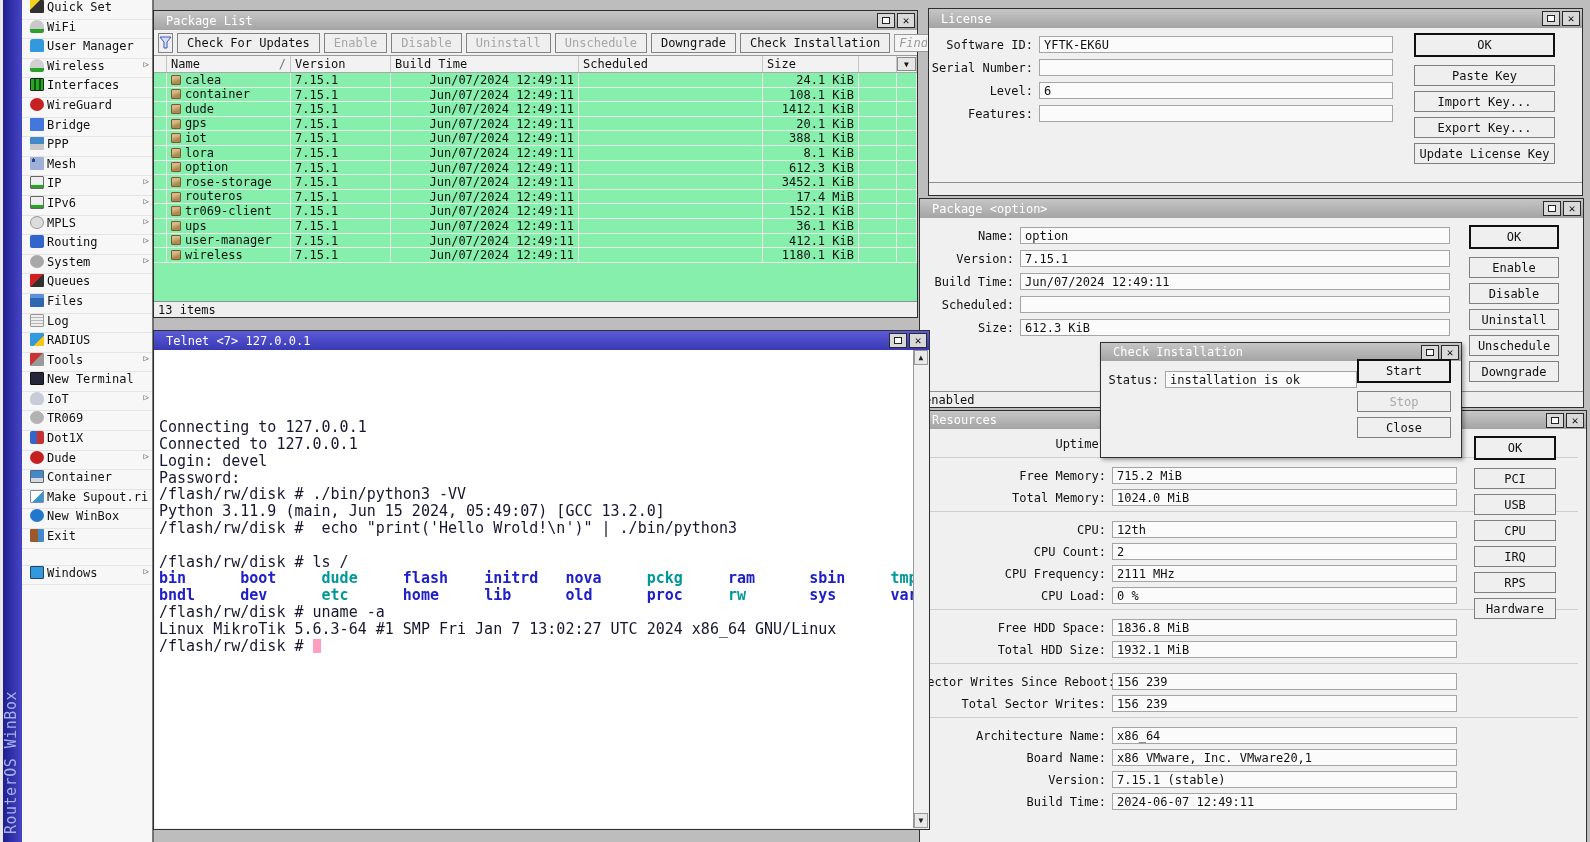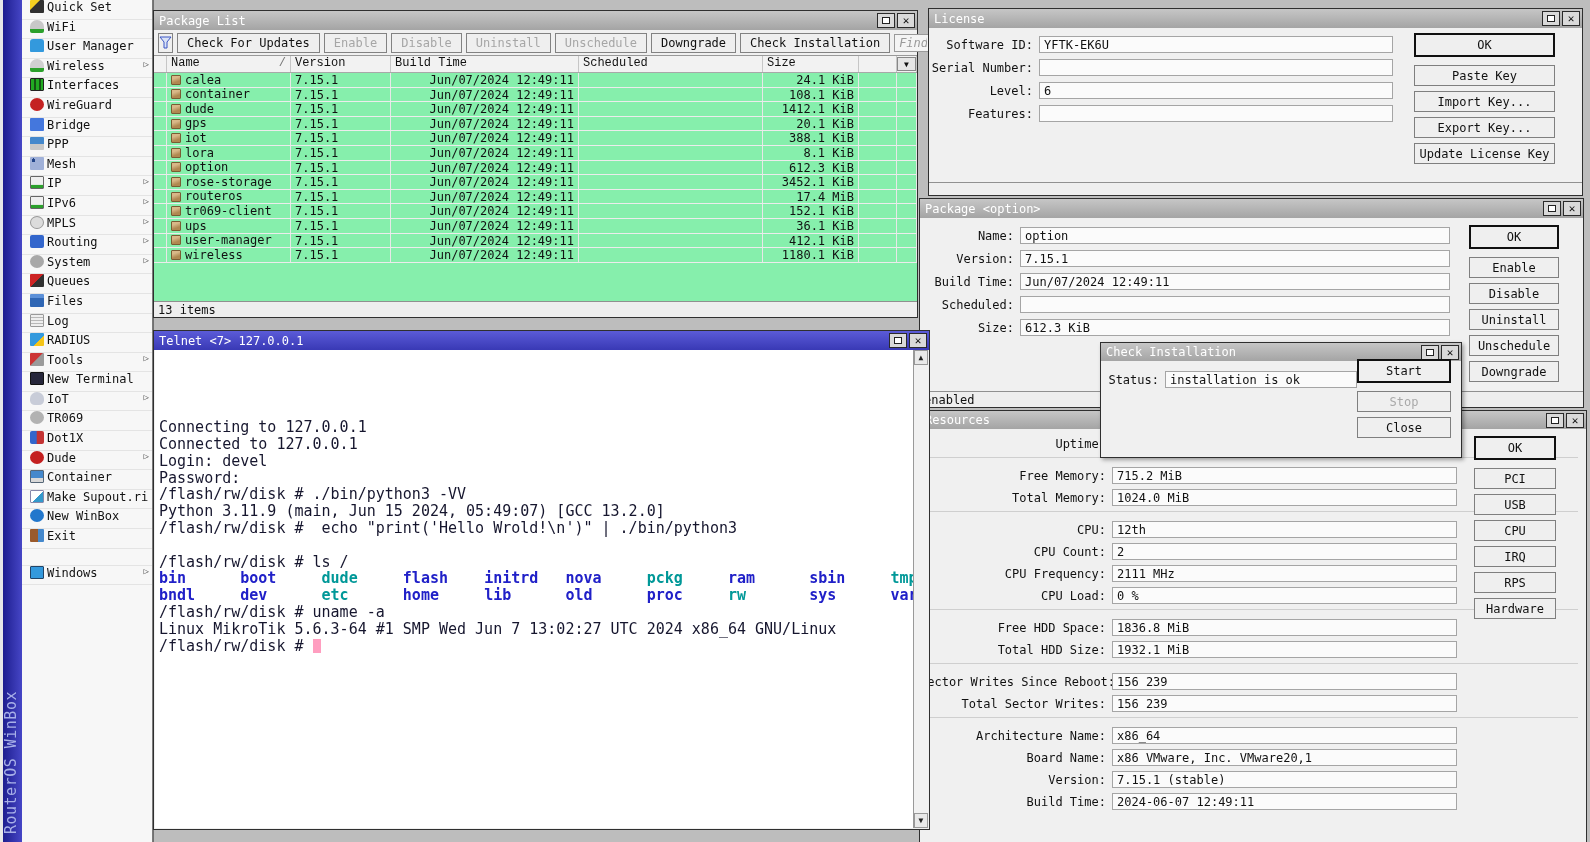--- a/index.html
+++ b/index.html
@@ -52,21 +52,21 @@
   .winbox-icon{background:#2277cc;border-radius:50%;}
   .exit-icon{background:linear-gradient(90deg,#9a5a2c 60%,#4488cc 60%);}
   .windows-icon{background:#3399dd;border:1px solid #246;}
 
   
   .mdi { position:absolute; left:153px; top:0; width:1437px; height:842px;
     background:#bdbdbd; border-left:1px solid #6f6f6f; }
 
   
   .win { position:absolute; background:#f0f0f0; border:1px solid #2f2f2f; }
-  .titlebar { height:19px; display:flex; align-items:center; padding-left:5px;
+  .titlebar { height:19px; display:flex; align-items:center; padding-left:12px;
     background:linear-gradient(#c6c6c6,#a4a4a4); color:#fff; white-space:nowrap; overflow:hidden; }
   .titlebar.active { background:linear-gradient(#5b5bd8,#3939b5); }
   .tb-btns { margin-left:auto; display:flex; gap:2px; padding-right:2px; flex:none; }
   .tb-btn { width:18px; height:15px; background:#d9d9d9; border:1px solid #2a2a2a;
     display:flex; align-items:center; justify-content:center; color:#111; }
   .tb-btn .sq { width:8px; height:7px; border:1px solid #222; background:#fff; }
   .tb-close::after { content:"✕"; font-size:11px; font-weight:bold; line-height:1; }
   .win-status { position:absolute; left:0; right:0; bottom:0; height:16px; background:#eeeeee;
     border-top:1px solid #909090; display:flex; align-items:center; padding-left:4px; }
 
@@ -76,21 +76,21 @@
     border-bottom:1px solid #999; }
   .tbtn { height:20px; padding:0 9px; background:#efefef; border:1px solid #828282;
     display:flex; align-items:center; white-space:nowrap; }
   .tbtn.disabled { color:#a6a6a6; }
   .filter-btn { width:23px; height:20px; padding:0; justify-content:center; }
   .find-box { margin-left:auto; width:38px; height:18px; border:1px solid #9a9a9a; background:#f4f4f4;
     color:#8b5cf6; font-style:italic; font-family:inherit; font-size:12px; padding:0 4px; }
   .find-box::placeholder { color:#999; font-style:italic; }
   .grid-head { position:relative; display:grid; grid-template-columns:13px 124px 100px 188px 184px 96px 38px 1fr;
     height:17px; background:#f2f2f2; border-bottom:1px solid #a8a8a8; }
-  .grid-head>div { border-right:1px solid #c6c6c6; display:flex; padding:0 4px; white-space:nowrap; overflow:hidden;font-family:Liberation Mono, monospace;}
+  .grid-head>div { border-right:1px solid #c6c6c6; display:flex; align-items:center; padding:0 4px; white-space:nowrap; overflow:hidden;}
   .sort-ind { margin-left:auto; color:#777; }
   .dd-btn { position:absolute; right:1px; top:1px; width:19px; height:14px; background:#e6e6e6;
     border:1px solid #888; display:flex; align-items:center; justify-content:center; font-size:8px; color:#111; }
   .grid-body { background:#86efac; height:230px; overflow:hidden; }
   .prow { display:grid; grid-template-columns:13px 124px 100px 188px 184px 96px 38px 1fr;
     height:14.6px; line-height:14.4px; border-bottom:1px solid #ececec; }
   .prow>div { border-right:1px solid #e8e8e8; padding:0 4px; white-space:nowrap; overflow:hidden; }
   .cell-name { display:flex; align-items:center; gap:4px; }
   .pkg-ico { width:10px; height:10px; flex:none; background:linear-gradient(160deg,#d8b888 30%,#b08850 70%);
     border:1px solid #7a5c34; border-radius:1px; }
@@ -533,21 +533,21 @@
       <div class="tline"><span>Login: devel</span></div>
       <div class="tline"><span>Password:</span></div>
       <div class="tline"><span>/flash/rw/disk # ./bin/python3 -VV</span></div>
       <div class="tline"><span>Python 3.11.9 (main, Jun 15 2024, 05:49:07) [GCC 13.2.0]</span></div>
       <div class="tline"><span>/flash/rw/disk #  echo "print('Hello Wrold!\n')" | ./bin/python3</span></div>
       <div class="tline"><span></span></div>
       <div class="tline"><span>/flash/rw/disk # ls /</span></div>
       <div class="tline"><span class="b">bin</span><span>      </span><span class="b">boot</span><span>     </span><span class="t">dude</span><span>     </span><span class="b">flash</span><span>    </span><span class="b">initrd</span><span>   </span><span class="b">nova</span><span>     </span><span class="t">pckg</span><span>     </span><span class="b">ram</span><span>      </span><span class="b">sbin</span><span>     </span><span class="t">tmp</span></div>
       <div class="tline"><span class="b">bndl</span><span>     </span><span class="b">dev</span><span>      </span><span class="t">etc</span><span>      </span><span class="b">home</span><span>     </span><span class="b">lib</span><span>      </span><span class="b">old</span><span>      </span><span class="b">proc</span><span>     </span><span class="t">rw</span><span>       </span><span class="b">sys</span><span>      </span><span class="b">var</span></div>
       <div class="tline"><span>/flash/rw/disk # uname -a</span></div>
-      <div class="tline"><span>Linux MikroTik 5.6.3-64 #1 SMP Wed Jun 7 13:02:27 UTC 2024 x86_64 GNU/Linux</span></div>
+      <div class="tline"><span>Linux MikroTik 5.6.3-64 #1 SMP Fri Jan 7 13:02:27 UTC 2024 x86_64 GNU/Linux</span></div>
       <div class="tline"><span>/flash/rw/disk # </span><span class="cursor"></span></div>
     </div>
   <div class="sbar">
     <span class="sb-btn sb-up">▲</span>
     <span class="sb-btn sb-dn">▼</span>
   </div>
 </div>
 
 <div class="win" id="w-license">
   <div class="titlebar">

